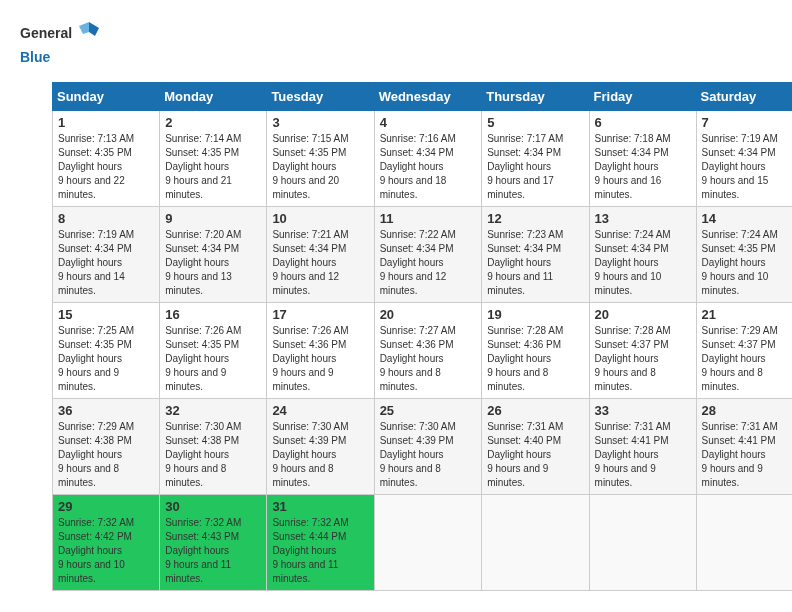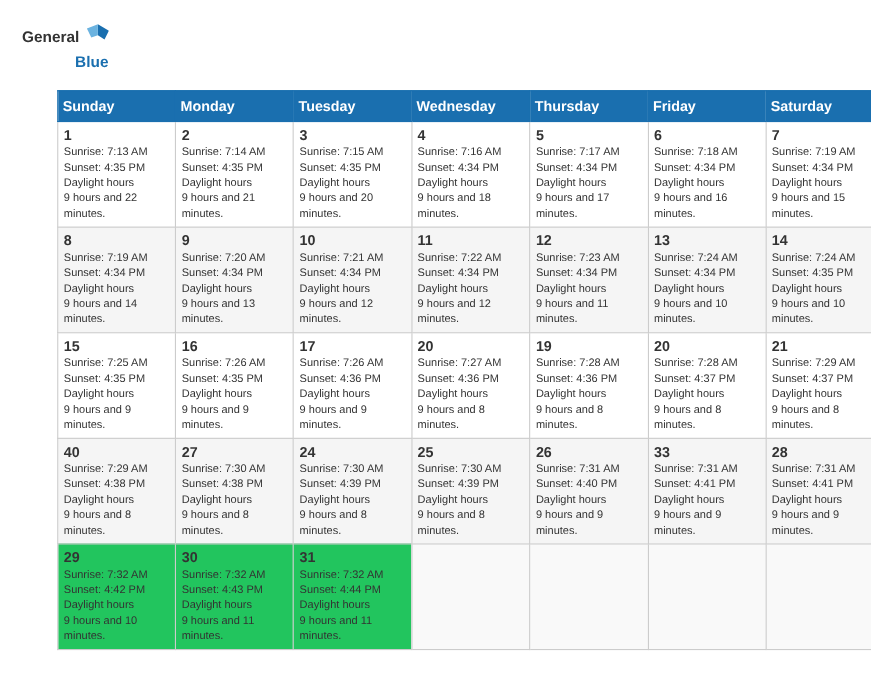--- a/index.html
+++ b/index.html
@@ -13,21 +13,20 @@
     .header {
       display: flex;
       justify-content: space-between;
       align-items: flex-start;
       margin-bottom: 16px;
     }
     .logo {
       display: flex;
       align-items: center;
       gap: 4px;
-      text-align: right;
     }
     .title-block {
       text-align: right;
     }
     .month-title {
       font-size: 32px;
       font-weight: bold;
       color: #333;
     }
     .location {
@@ -198,25 +197,25 @@
           <span class="day-number">20</span>
           <div class="day-info">Sunrise: 7:28 AM<br>Sunset: 4:37 PM<br>Daylight hours<br>9 hours and 8 minutes.</div>
         </td>
         <td>
           <span class="day-number">21</span>
           <div class="day-info">Sunrise: 7:29 AM<br>Sunset: 4:37 PM<br>Daylight hours<br>9 hours and 8 minutes.</div>
         </td>
       </tr>
       <tr>
         <td>
-          <span class="day-number">40</span>
+          <span class="day-number">36</span>
           <div class="day-info">Sunrise: 7:29 AM<br>Sunset: 4:38 PM<br>Daylight hours<br>9 hours and 8 minutes.</div>
         </td>
         <td>
-          <span class="day-number">27</span>
+          <span class="day-number">32</span>
           <div class="day-info">Sunrise: 7:30 AM<br>Sunset: 4:38 PM<br>Daylight hours<br>9 hours and 8 minutes.</div>
         </td>
         <td>
           <span class="day-number">24</span>
           <div class="day-info">Sunrise: 7:30 AM<br>Sunset: 4:39 PM<br>Daylight hours<br>9 hours and 8 minutes.</div>
         </td>
         <td>
           <span class="day-number">25</span>
           <div class="day-info">Sunrise: 7:30 AM<br>Sunset: 4:39 PM<br>Daylight hours<br>9 hours and 8 minutes.</div>
         </td>

